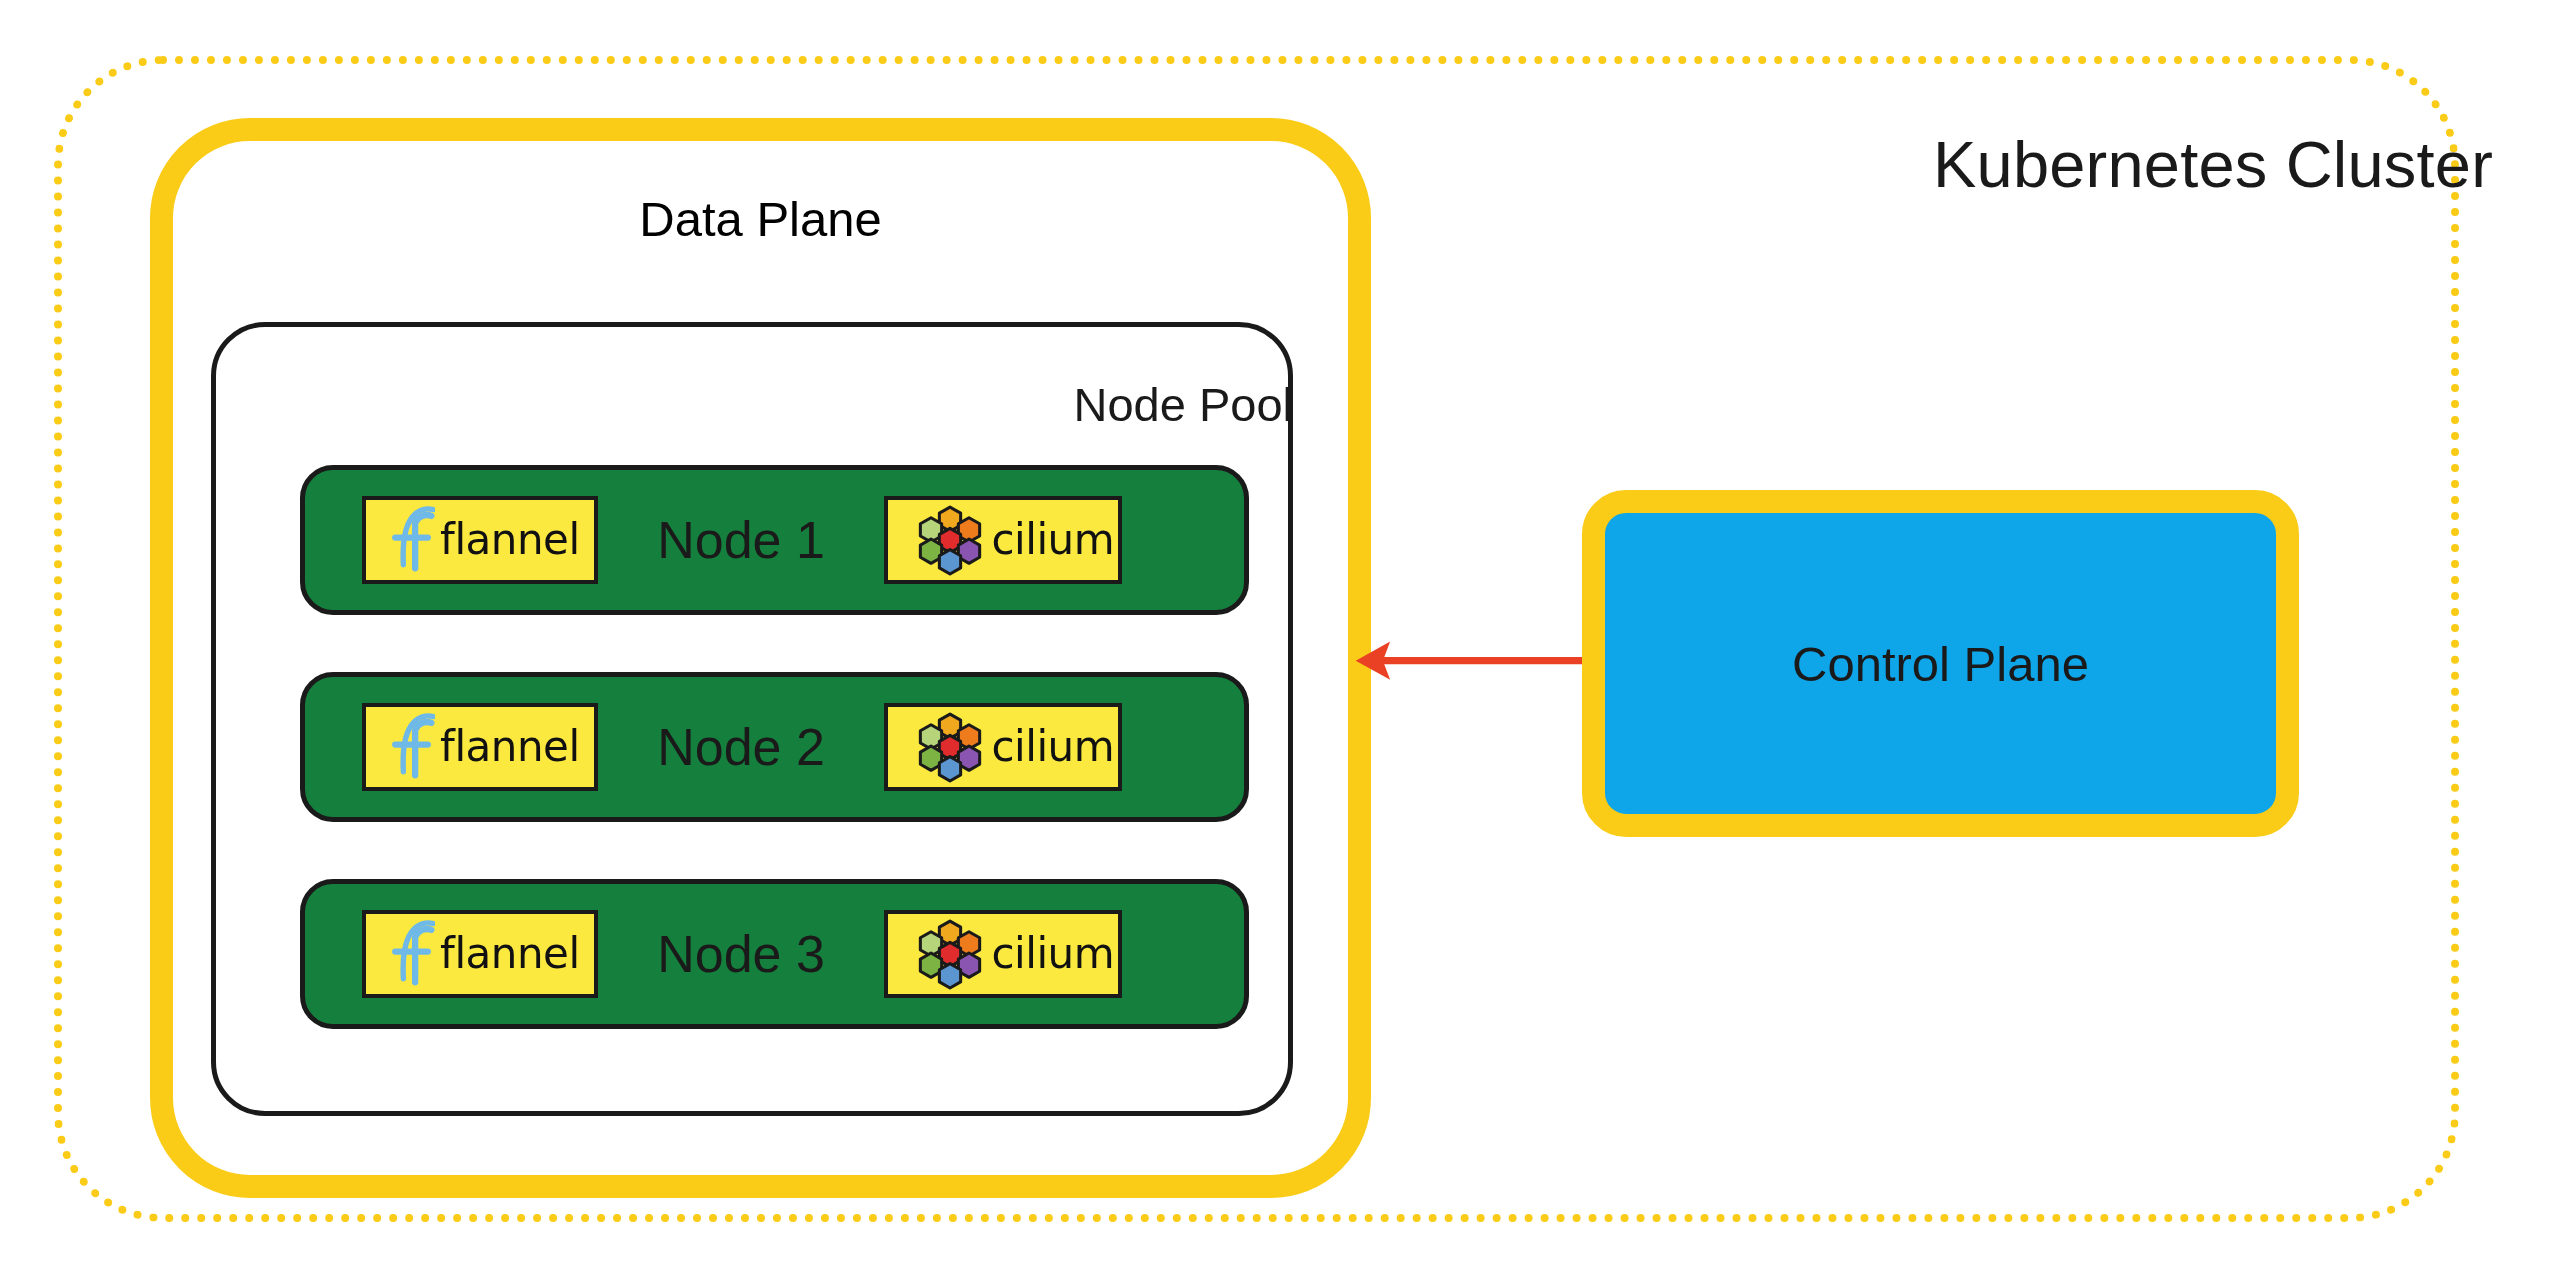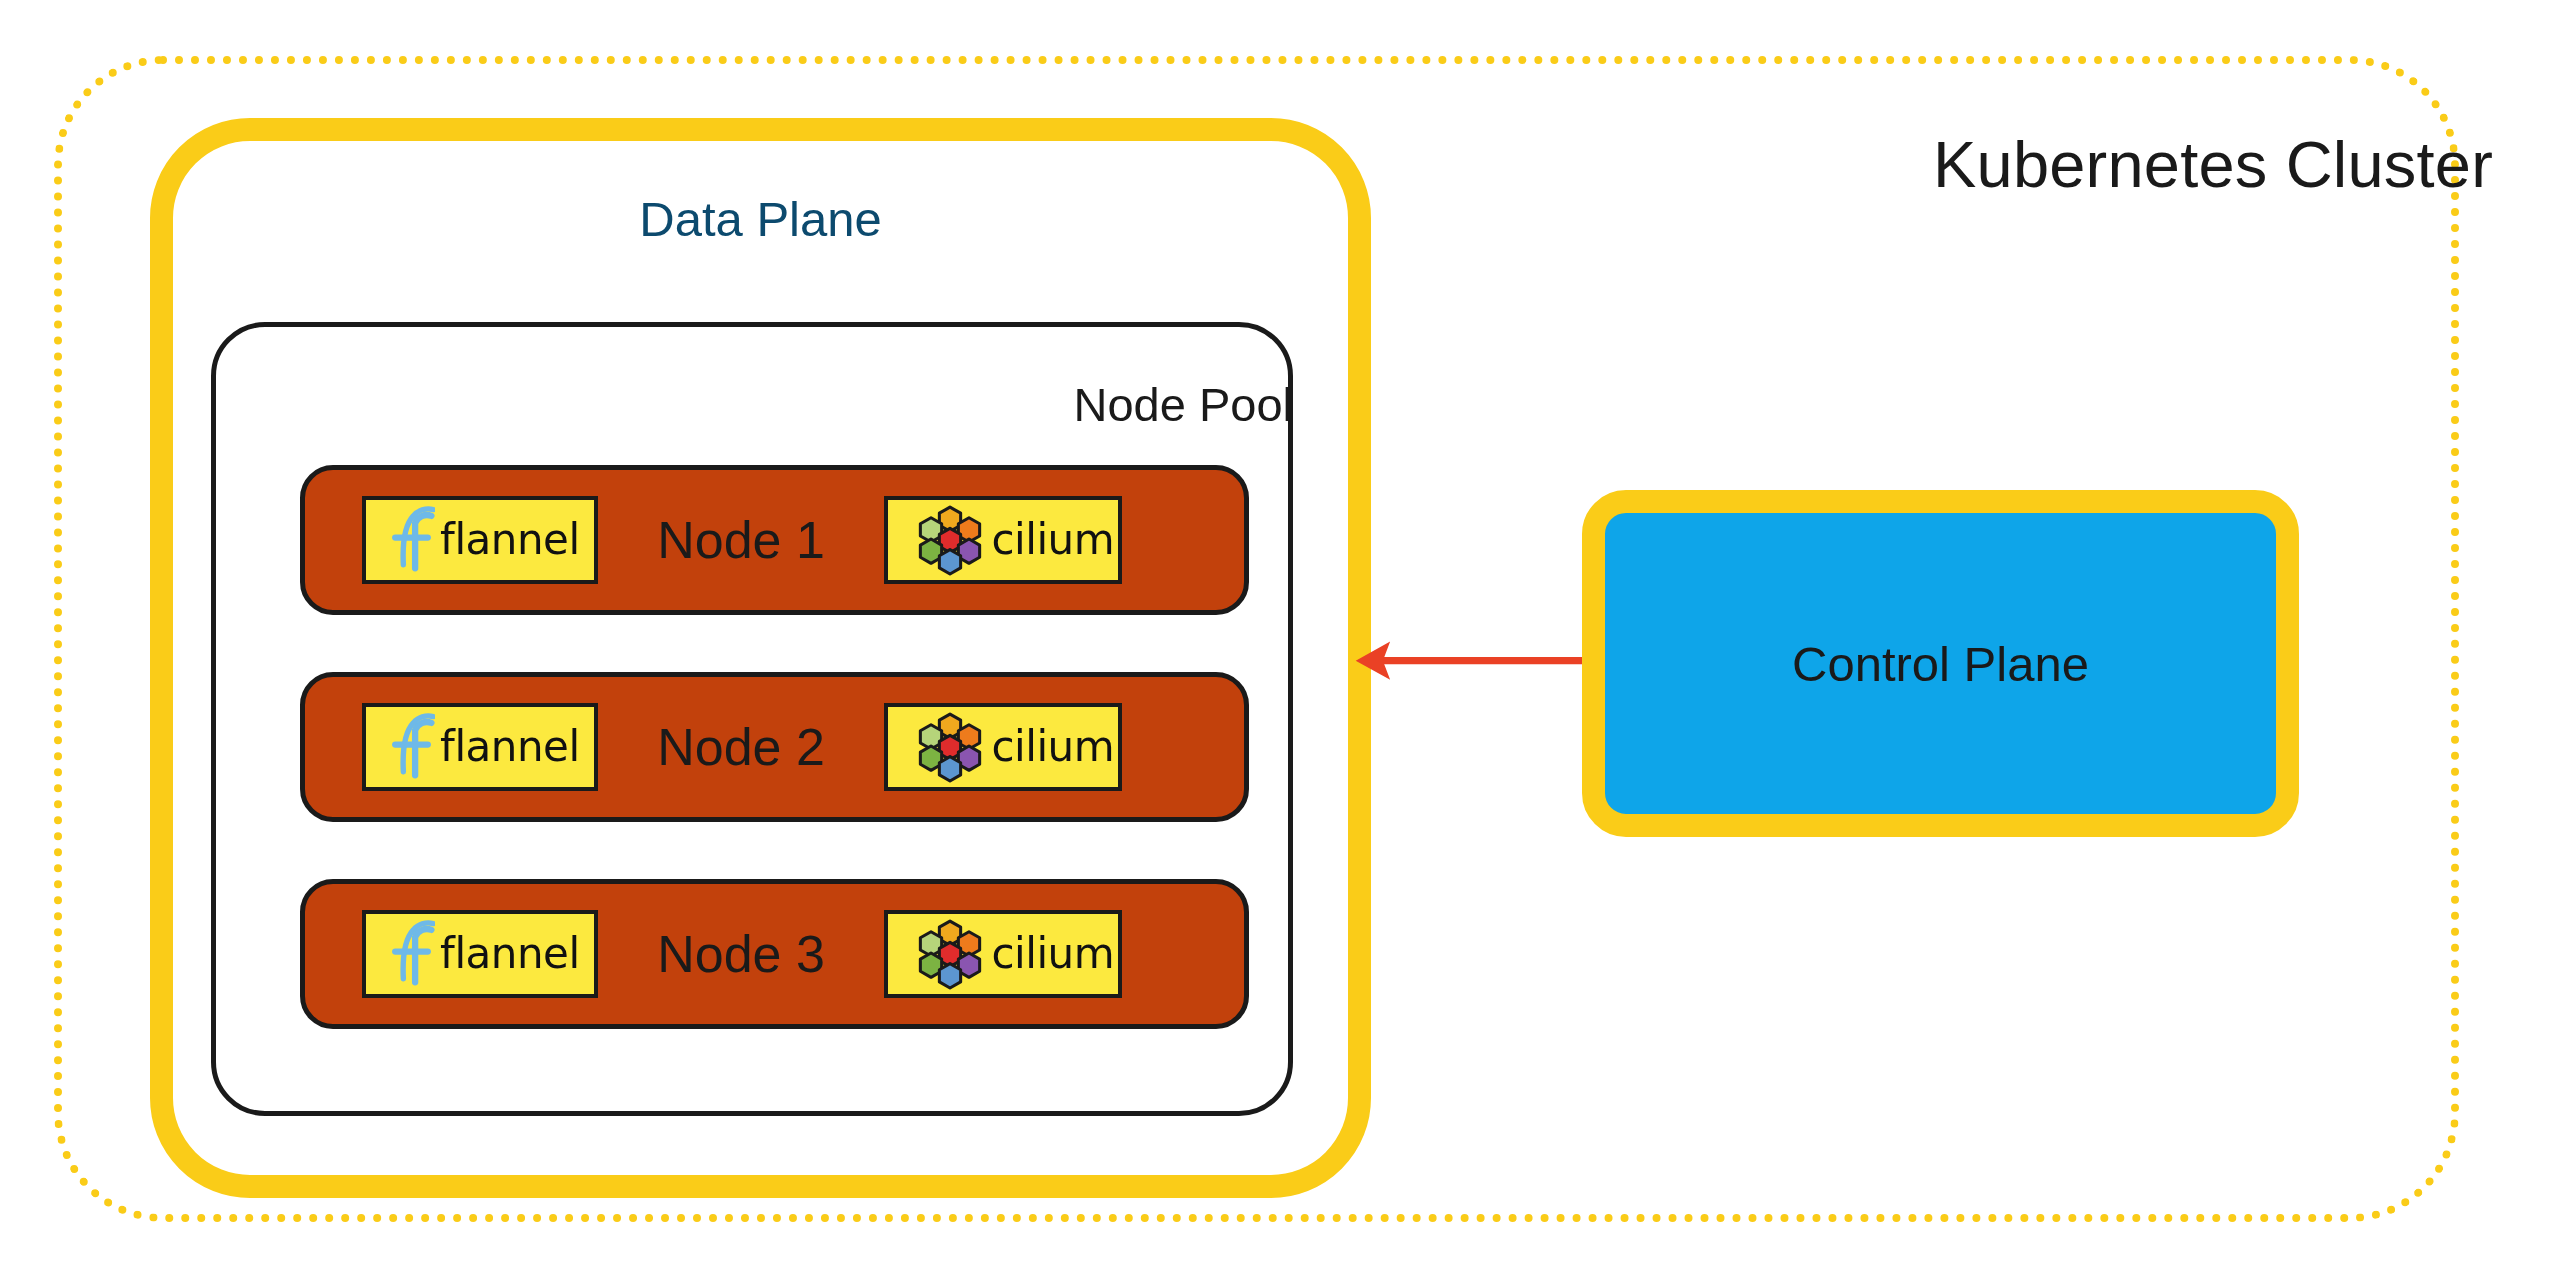--- a/index.html
+++ b/index.html
@@ -54,21 +54,21 @@
     box-sizing: border-box;
     background: #ffffff;
   }
   .dataplane-label {
     position: absolute;
     left: 150px;
     top: 191px;
     width: 1221px;
     text-align: center;
     font-size: 49px;
-    color: #0c4a6e;
+    color: #000000;
   }
 
   
   .nodepool-box {
     position: absolute;
     left: 211px;
     top: 322px;
     width: 1082px;
     height: 794px;
     border: 5.4px solid #1a1a1a;
@@ -88,21 +88,21 @@
 
   
   .node-row {
     position: absolute;
     left: 300px;
     width: 949px;
     height: 150px;
     border: 5.4px solid #1a1a1a;
     border-radius: 33px;
     box-sizing: border-box;
-    background: #c2410c;
+    background: #15803d;
     display: flex;
     align-items: center;
   }
   .node-row.n0 { top: 465px; }
   .node-row.n1 { top: 672px; }
   .node-row.n2 { top: 879px; }
 
   .badge {
     background: #FCE93F;
     border: 4.5px solid #1a1a1a;

